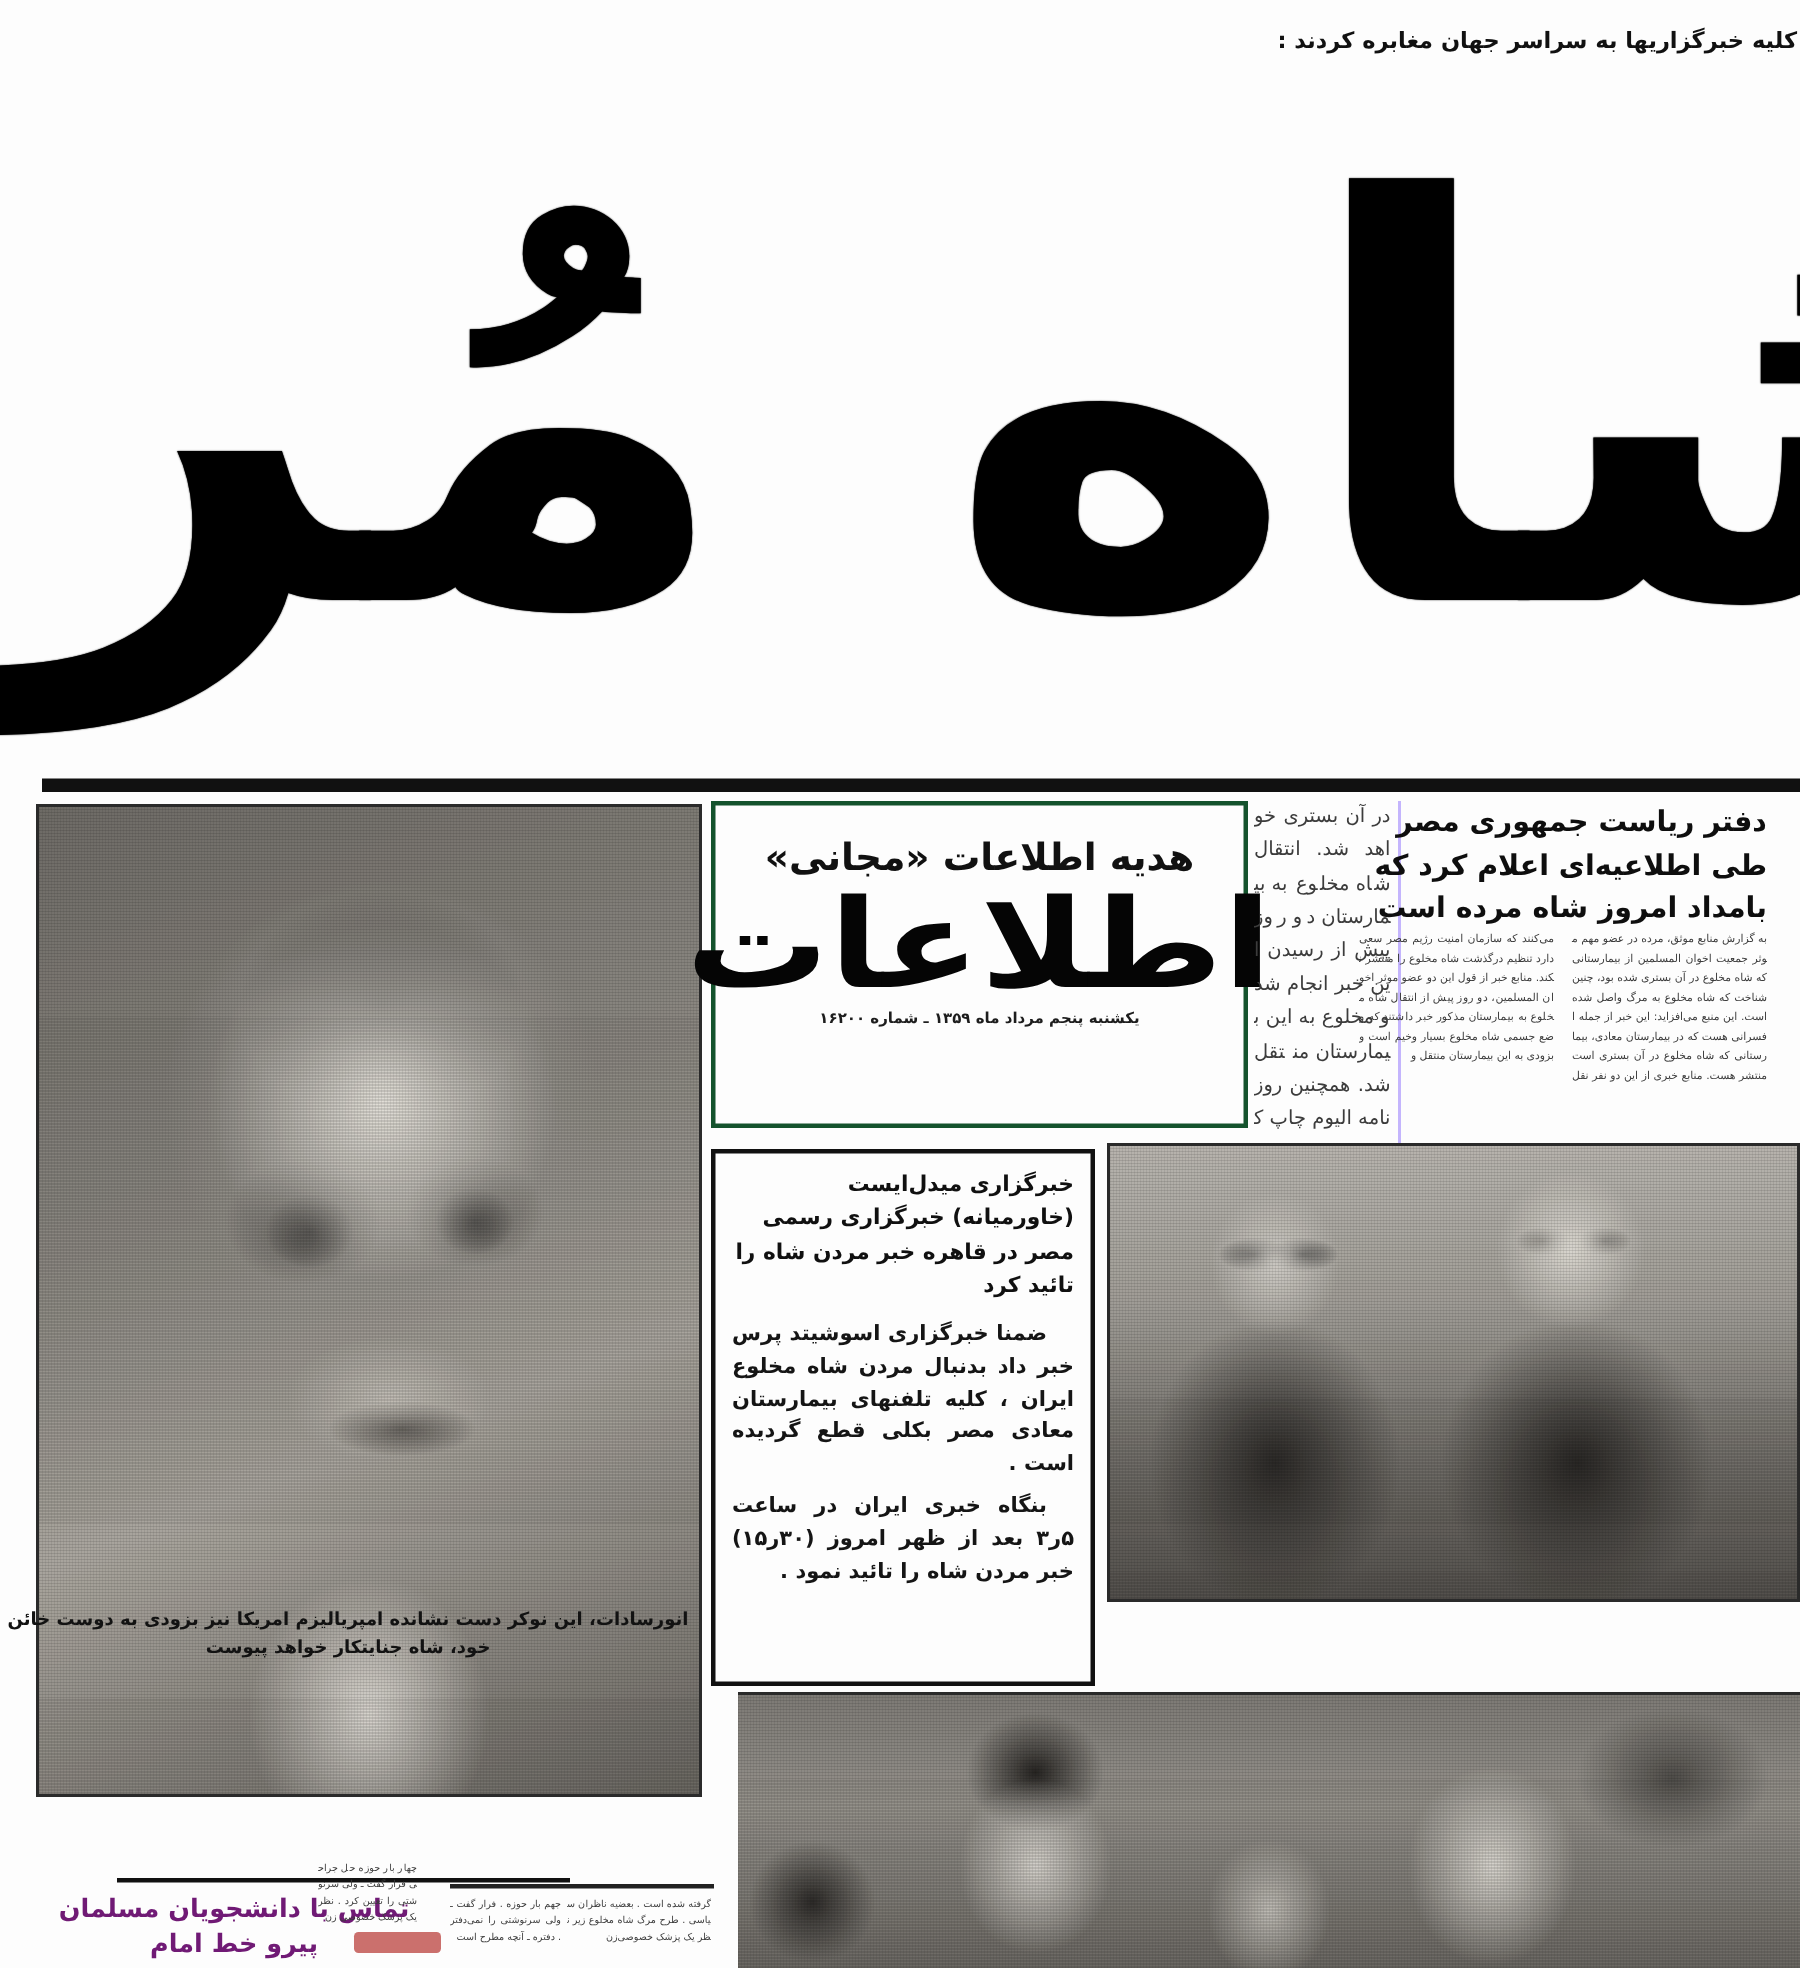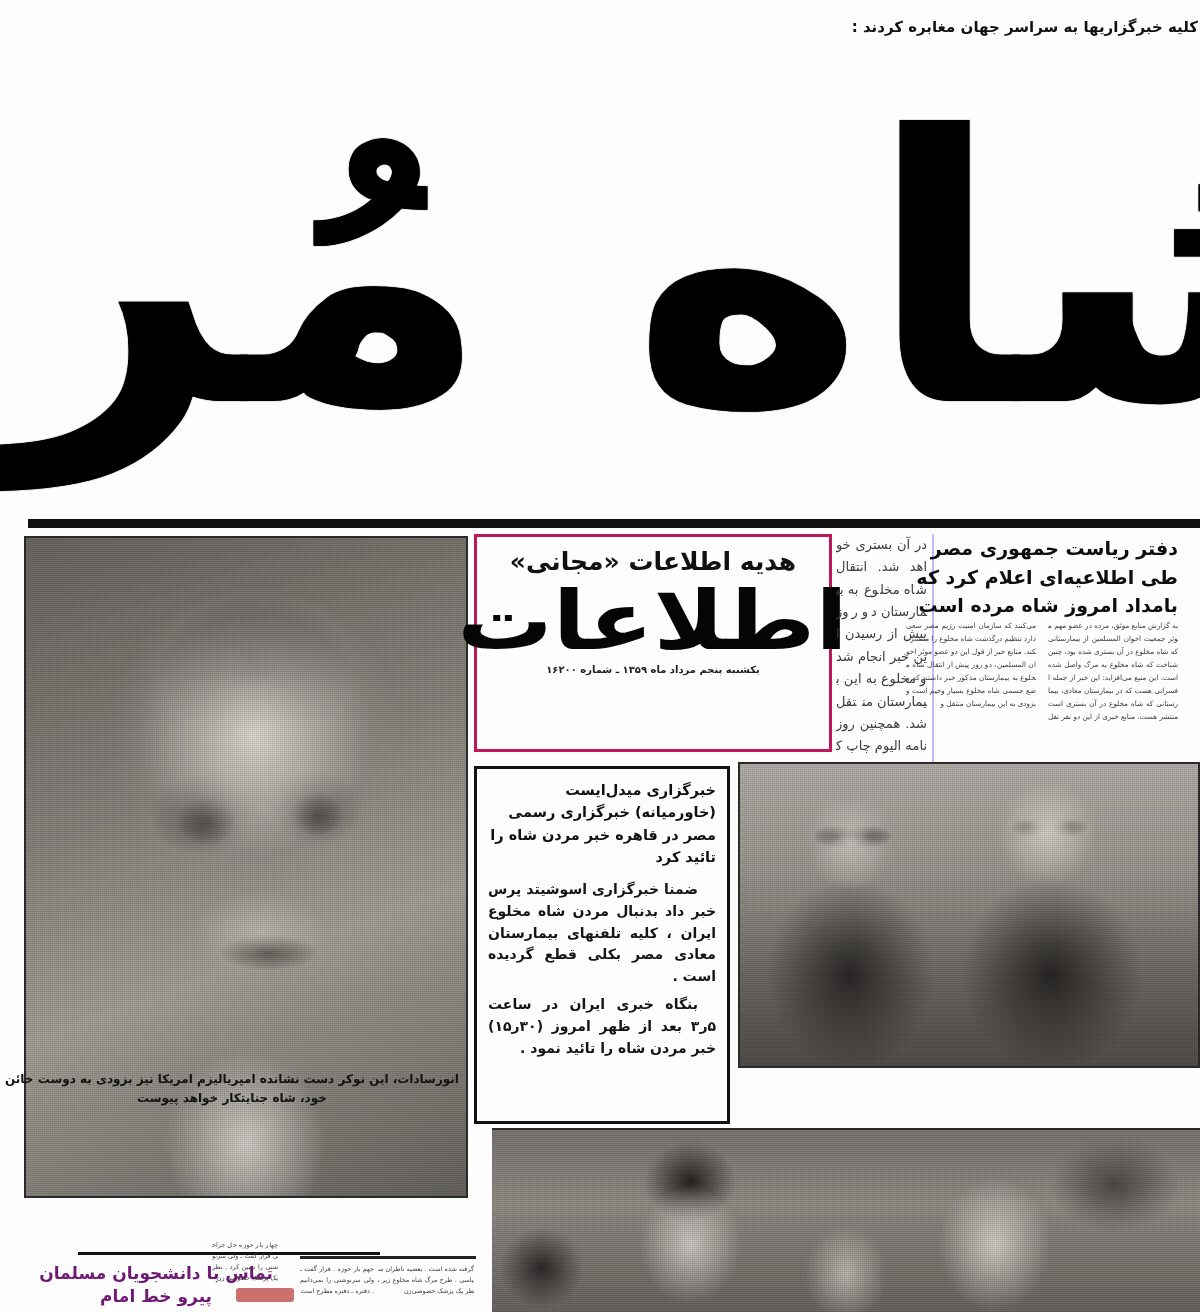--- a/index.html
+++ b/index.html
@@ -94,21 +94,21 @@
     position:absolute; direction:rtl; text-align:justify;
     font-size:6.4px; line-height:1.72; color:#3a3a3a;
     overflow:hidden; word-break:break-all;
   }
   .tiny-rule{ position:absolute; background:#222; }
 
   
   .ett-box{
     position:absolute; left:474px; top:534px; width:358px; height:218px;
   }
-  .ett-inner{ position:absolute; inset:0; border:3px solid #be185d; padding:8px 8px; box-sizing:border-box;}
+  .ett-inner{ position:absolute; inset:0; border:3px solid #14532d; padding:18px 8px; box-sizing:border-box;}
   .ett-gift{
     direction:rtl; text-align:center; font-size:25px; font-weight:800;
     color:#111; margin-top:2px; letter-spacing:-.5px; white-space:nowrap;
   }
   .ett-logo{
     direction:rtl; text-align:center;
     font-size:82px; font-weight:900; color:#050505;
     line-height:1.0; margin-top:4px; letter-spacing:-3px;
     transform:scaleX(1.16);
   }
@@ -218,21 +218,21 @@
   <div class="portrait">
     <div class="halftone"></div>
     <div class="grain"></div>
   </div>
   <div class="cap-rule"></div>
 
   <div class="bl-headline">تماس با دانشجویان مسلمان پیرو خط امام</div>
 
   <div class="tiny-rule" style="left:300px;top:1256px;width:176px;height:3px;"></div>
   <div class="tiny-col" style="left:378px;top:1264px;width:96px;height:48px;">گرفته شده است . بعضیه ناظران سیاسی . طرح مرگ شاه مخلوع زیر نظر یک پزشک خصوصی‌زن</div>
-  <div class="tiny-col" style="left:300px;top:1264px;width:74px;height:48px;">جهم بار حوزه . فرار گفت ـ ولی سرنوشتی را نمی‌دانیم . دفتره ـ دفتره مطرح است</div>
+  <div class="tiny-col" style="left:300px;top:1264px;width:74px;height:48px;">جهم بار حوزه . فرار گفت ـ ولی سرنوشتی را نمی‌دفتر . دفتره ـ آنچه مطرح است</div>
   <div class="tiny-col" style="left:212px;top:1240px;width:66px;height:54px;">چهار بار حوزه حل جراحی فرار گفت ـ ولی سرنوشتی را تعیین کرد . نظر یک پزشک خصوصی زن</div>
   <div class="red-mark"></div>
 
   <div class="ett-box">
     <div class="ett-inner">
       <div class="ett-gift">هدیه اطلاعات «مجانی»</div>
       <div class="ett-logo">اطلاعات</div>
       <div class="ett-date">یکشنبه پنجم مرداد ماه ۱۳۵۹ ـ شماره ۱۶۲۰۰</div>
     </div>
   </div>

